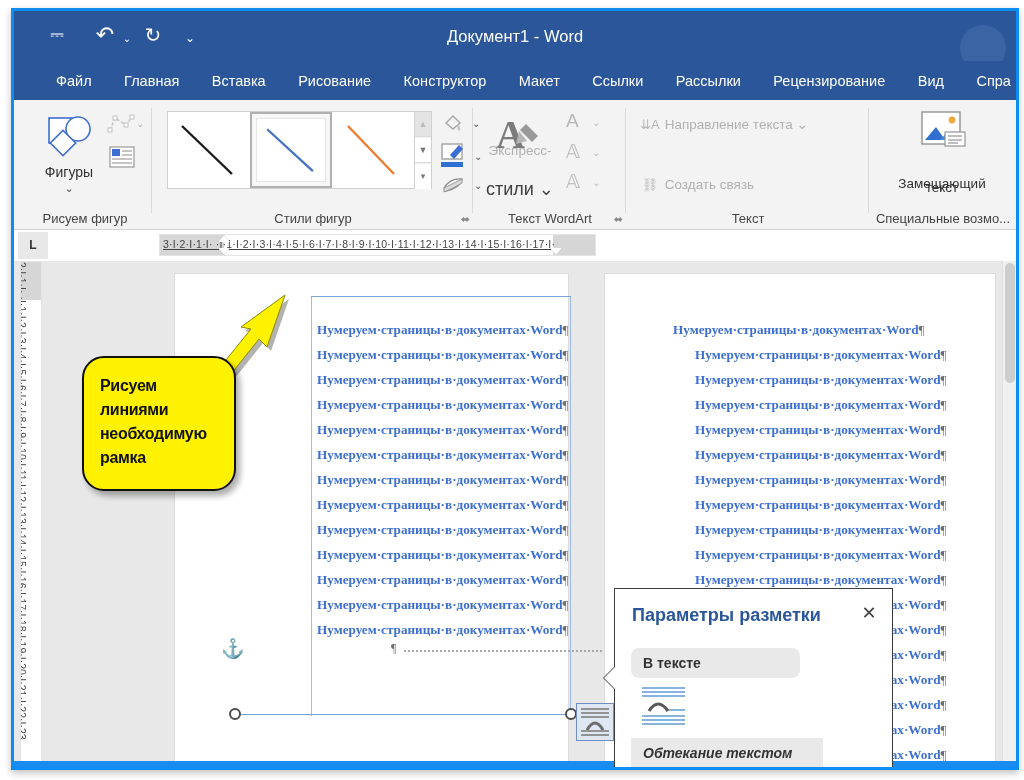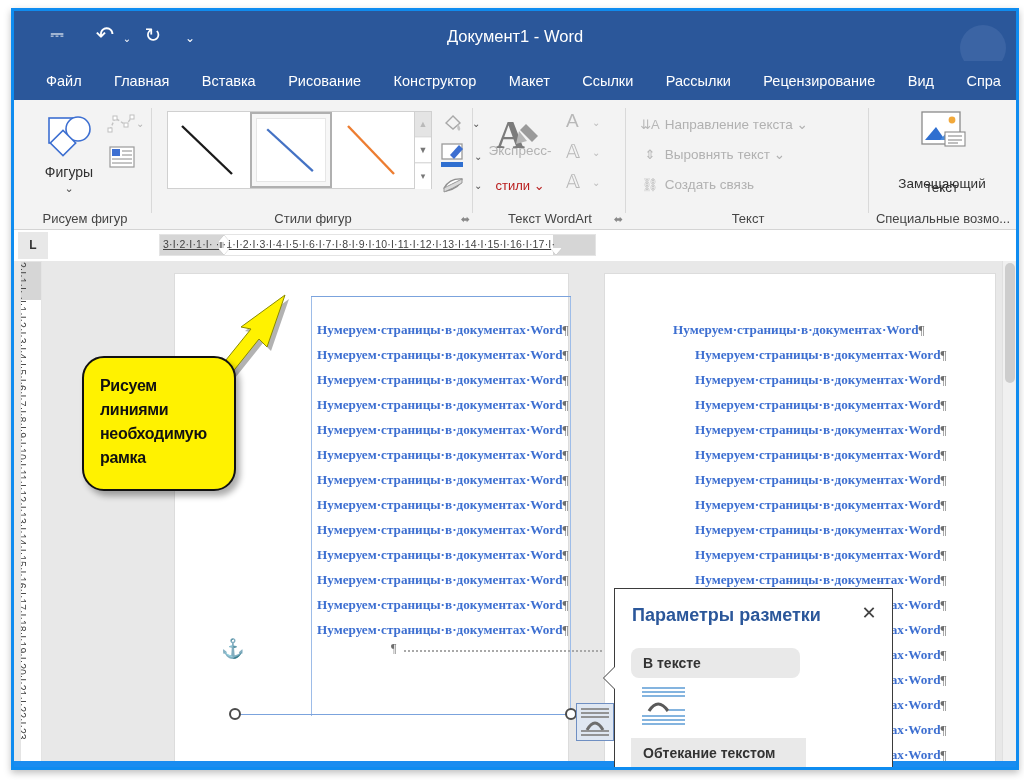--- a/index.html
+++ b/index.html
@@ -55,21 +55,21 @@
     border-radius: 50%;
     background: #3b64a4;
   }
 
   
   #tabstrip {
     position: absolute; left: 0; top: 50px;
     width: 1002px; height: 39px;
     background: #2b579a;
     white-space: nowrap;
-    padding-left: 18px;
+    padding-left: 28px;
     overflow: hidden;
   }
   .rtab {
     display: inline-block;
     height: 39px;
     line-height: 40px;
     padding: 0 14px;
     color: #ffffff;
     font-size: 14.5px;
     cursor: pointer;
@@ -178,21 +178,21 @@
   #effects-btn{ position: absolute; left: 287px; top: 74px; width: 28px; height: 22px; cursor: pointer; }
   .mini-caret { position: absolute; font-size: 10px; color: #555555; cursor: pointer; }
 
   
   #g-wordart { left: 460px; width: 152px; }
   #express-btn {
     position: absolute; left: 12px; top: 10px;
     width: 68px; height: 90px; text-align: center; cursor: pointer;
   }
   #express-l1 { position: absolute; left: 0; top: 33px; width: 68px; font-size: 13.5px; color: #b2b2b2; }
-  #express-l2 { position: absolute; left: 0; top: 68px; width: 68px; font-size: 13px; color: #b91c1c; }
+  #express-l2 { position: absolute; left: 0; top: 68px; width: 68px; font-size: 18px; color: #404040; }
   .wa-row {
     position: absolute; left: 92px;
     font-size: 19px; color: #b8b8b8;
     cursor: pointer;
   }
 
   
   #g-text { left: 613px; width: 242px; }
   .txt-row {
     position: absolute; left: 12px;
@@ -424,21 +424,21 @@
     position: absolute; left: 16px;
     width: 169px; height: 30px;
     background: #e9e9e9;
     font-size: 14px; font-weight: bold;
     color: #333333;
     line-height: 30px;
     padding-left: 12px;
     cursor: pointer;
   }
   #lp-sec1 { top: 59px; border-radius: 8px; }
-  #lp-sec2 { top: 149px; width: 175px; }
+  #lp-sec2 { top: 149px; width: 192px; font-style: italic; }
   #lp-option-intext {
     position: absolute; left: 26px; top: 96px;
     width: 46px; height: 42px;
     cursor: pointer;
   }
   #lp-pointer {
     position: absolute; left: -11px; top: 78px;
     width: 0; height: 0;
     border-top: 11px solid transparent;
     border-bottom: 11px solid transparent;
@@ -623,24 +623,20 @@
       <div class="mini-caret" style="left:118px; top:77px; color:#bcbcbc;">⌄</div>
       <div class="rgroup-label">Текст WordArt</div>
       <div class="rdlg">⬌</div>
       <div class="rgroup-sep" style="right:0;"></div>
     </div>
 
     <div class="rgroup" id="g-text">
       <div class="txt-row" style="top:12px;">
         <span class="txt-ico">⇊A</span>
         <span>Направление текста ⌄</span>
-      </div>
-      <div class="txt-row" style="top:42px;">
-        <span class="txt-ico">⇕</span>
-        <span>Выровнять текст ⌄</span>
       </div>
       <div class="txt-row" style="top:72px;">
         <span class="txt-ico">⛓</span>
         <span>Создать связь</span>
       </div>
       <div class="rgroup-label">Текст</div>
       <div class="rgroup-sep" style="right:0;"></div>
     </div>
 
     <div class="rgroup" id="g-access">

